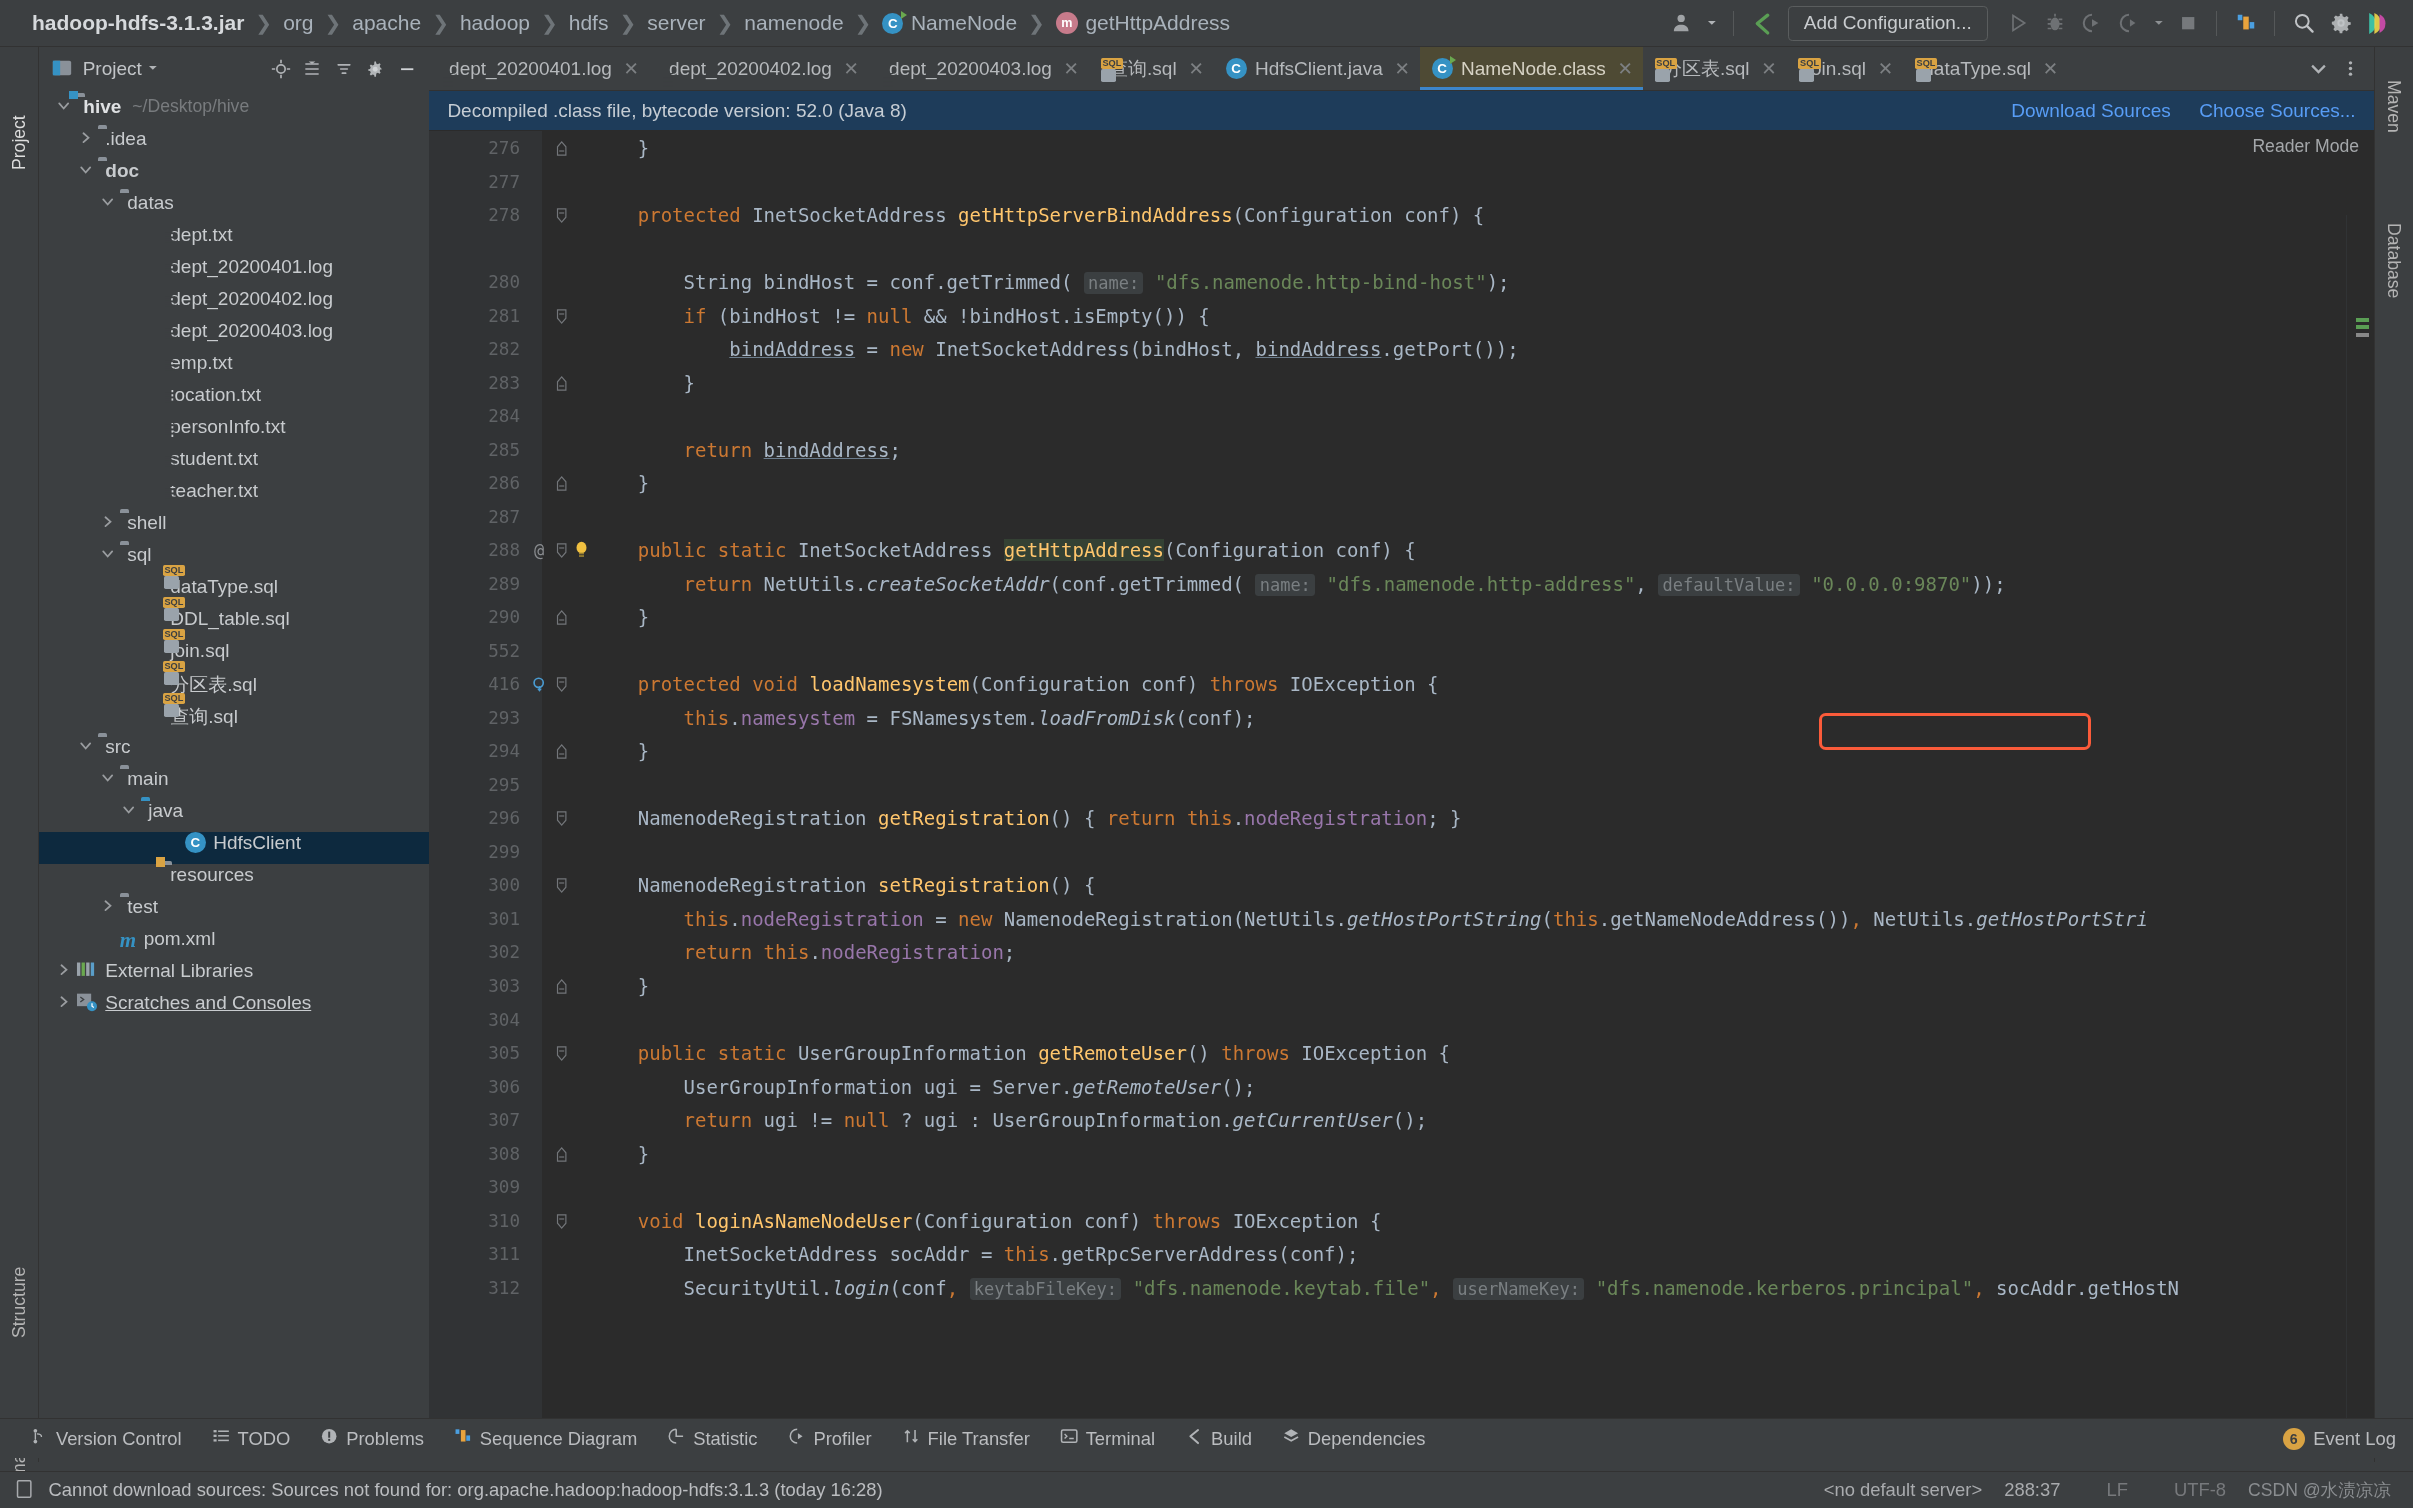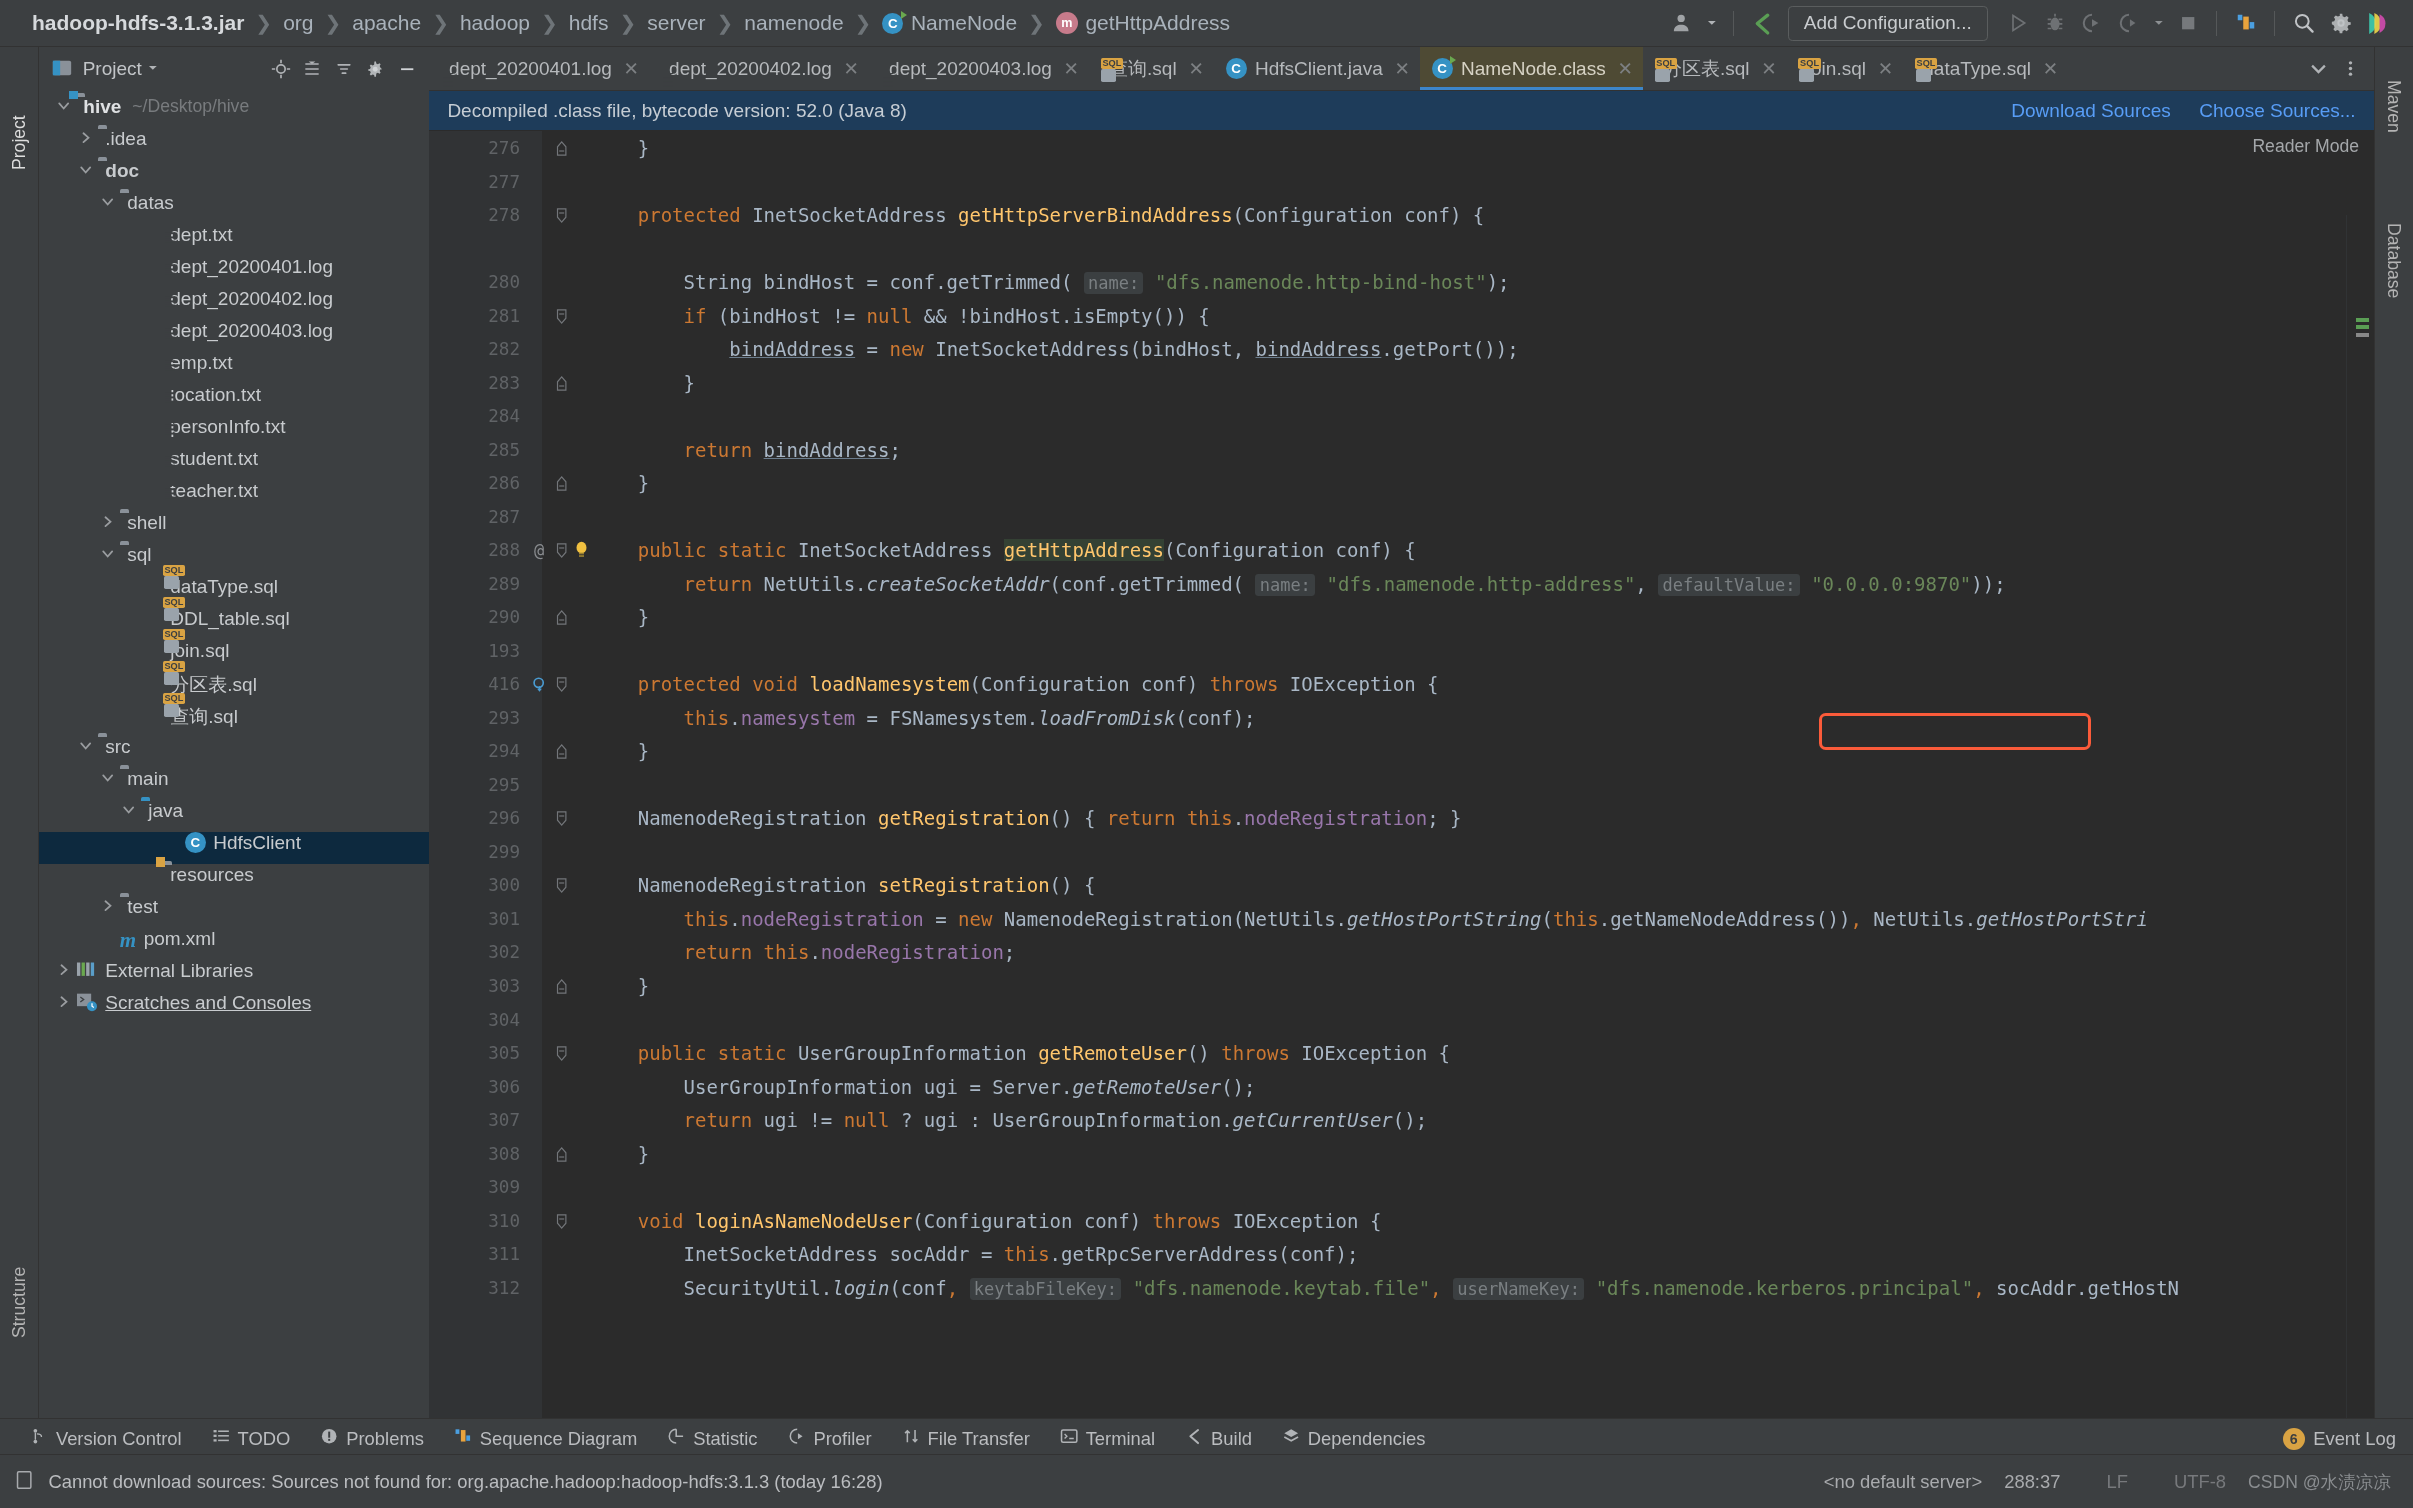--- a/index.html
+++ b/index.html
@@ -205,21 +205,21 @@
   }
   .twb:first-child { margin-left: 15px; }
   #toolwin-right { margin-left: auto; display: flex; align-items: center; padding-right: 17px; }
   .badge-num {
     width: 22px; height: 22px; border-radius: 50%; background: #d9a343;
     color: #3c3f41; font-size: 14.2px; font-weight: bold;
     display:flex;align-items:center;justify-content:center;
   }
 
   #statusbar {
-    position: absolute; left: 0; bottom: 0; width: 2413px; height: 54px;
+    position: absolute; left: 0; bottom: 0; width: 2413px; height: 37px;
     background: #3c3f41; display: flex; align-items: center;
     border-top: 0.8px solid #323232;
   }
   #status-msg { font-size: 18.4px; color: #bbbdc0; margin-left: 15px; }
   #status-right { margin-left: auto; display: flex; align-items: center;
                   gap: 22px; padding-right: 22px; font-size: 18.4px; color: #a9abae; }
   .st-dim { color: #77797c; margin-left: 24px; }
   #watermark { color: #8a8d90; font-size: 17.6px; }
 
   
@@ -783,21 +783,21 @@
               <rect x="6" y="17" width="6" height="2" fill="#9a8030"></rect>
             </svg></span><span class="fold"><svg width="13.4" height="17" viewBox="0 0 16 20">
               <path d="M3 2h10v10l-5 6-5-6z" stroke="#73767a" stroke-width="1.4" fill="none"></path>
               <path d="M5 7h6" stroke="#73767a" stroke-width="1.4"></path>
             </svg></span><span class="ctext">    <span class="kw">public static</span> InetSocketAddress <span class="fn sel-hl">getHttpAddress</span>(Configuration conf) {</span></div>
         <div class="cline" style="top: 436px; position: absolute; left: 0px; right: 0px;"><span class="lno">289</span><span class="ctext">        <span class="kw">return</span> NetUtils.<span class="itl">createSocketAddr</span>(conf.getTrimmed( <span class="hint">name:</span> <span class="str">"dfs.namenode.http-address"</span>, <span class="hint">defaultValue:</span> <span class="str">"0.0.0.0:9870"</span>));</span></div>
         <div class="cline" style="top: 469px; position: absolute; left: 0px; right: 0px;"><span class="lno">290</span><span class="fold"><svg width="13.4" height="17" viewBox="0 0 16 20">
               <path d="M3 18h10V8l-5-6-5 6z" stroke="#73767a" stroke-width="1.4" fill="none"></path>
               <path d="M5 13h6" stroke="#73767a" stroke-width="1.4"></path>
             </svg></span><span class="ctext">    }</span></div>
-        <div class="cline" style="top: 503px; position: absolute; left: 0px; right: 0px;"><span class="lno">193</span><span class="ctext"></span></div>
+        <div class="cline" style="top: 503px; position: absolute; left: 0px; right: 0px;"><span class="lno">552</span><span class="ctext"></span></div>
         <div class="cline" style="top: 536px; position: absolute; left: 0px; right: 0px;"><span class="lno">416</span><span class="ganno" style="left: 99px;"><svg width="15" height="15" viewBox="0 0 18 18">
               <circle cx="8" cy="7" r="5.5" stroke="#4a9bd1" stroke-width="2" fill="none"></circle>
               <path d="M9 11v5M7 14l2 2.5 2-2.5" stroke="#4a9bd1" stroke-width="1.6" fill="none"></path>
             </svg></span><span class="fold"><svg width="13.4" height="17" viewBox="0 0 16 20">
               <path d="M3 2h10v10l-5 6-5-6z" stroke="#73767a" stroke-width="1.4" fill="none"></path>
               <path d="M5 7h6" stroke="#73767a" stroke-width="1.4"></path>
             </svg></span><span class="ctext">    <span class="kw">protected void</span> <span class="fn">loadNamesystem</span>(Configuration conf) <span class="kw">throws</span> IOException {</span></div>
         <div class="cline" style="top: 570px; position: absolute; left: 0px; right: 0px;"><span class="lno">293</span><span class="ctext">        <span class="kw">this</span>.<span class="fld">namesystem</span> = FSNamesystem.<span class="itl">loadFromDisk</span>(conf);</span></div>
         <div class="cline" style="top: 603px; position: absolute; left: 0px; right: 0px;"><span class="lno">294</span><span class="fold"><svg width="13.4" height="17" viewBox="0 0 16 20">
               <path d="M3 18h10V8l-5-6-5 6z" stroke="#73767a" stroke-width="1.4" fill="none"></path>

